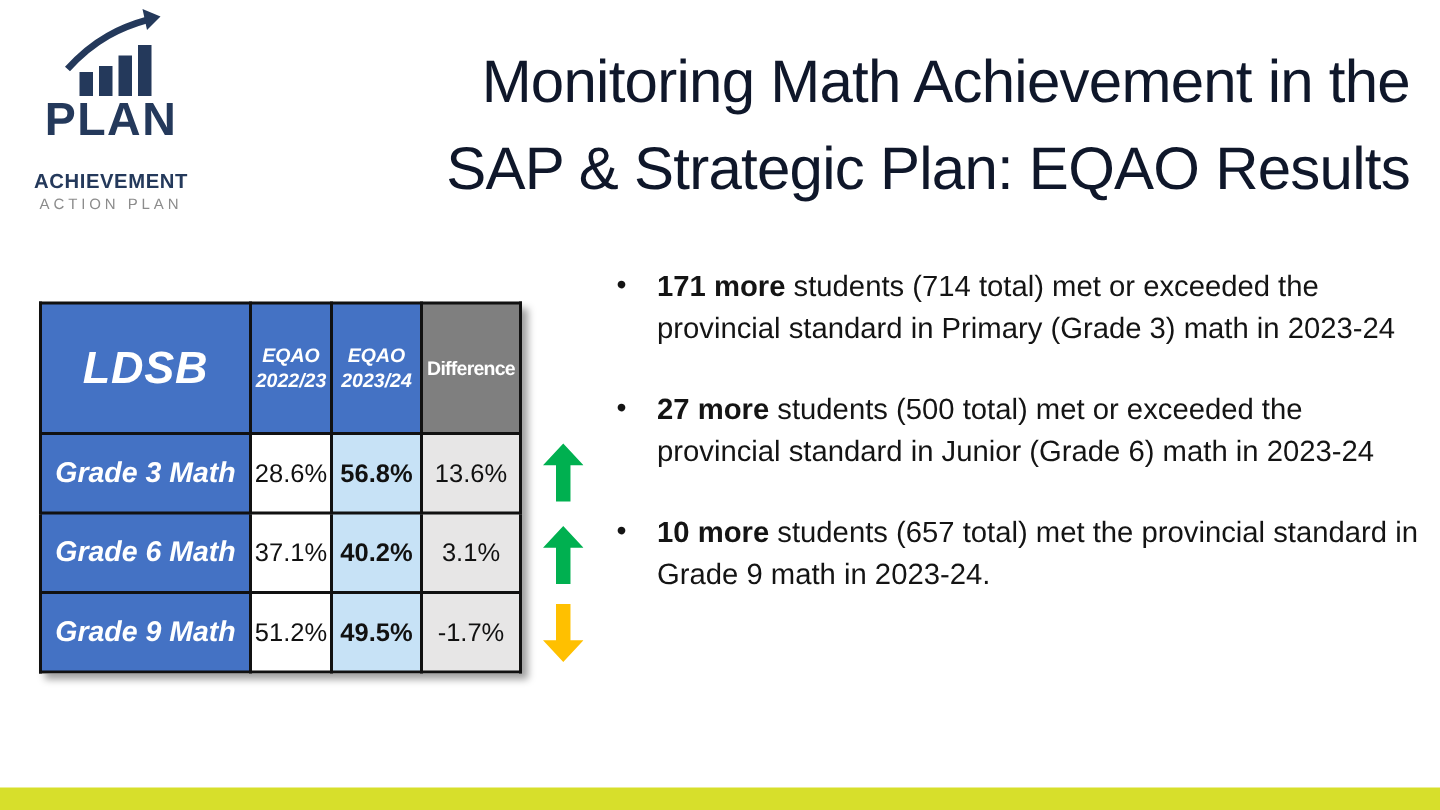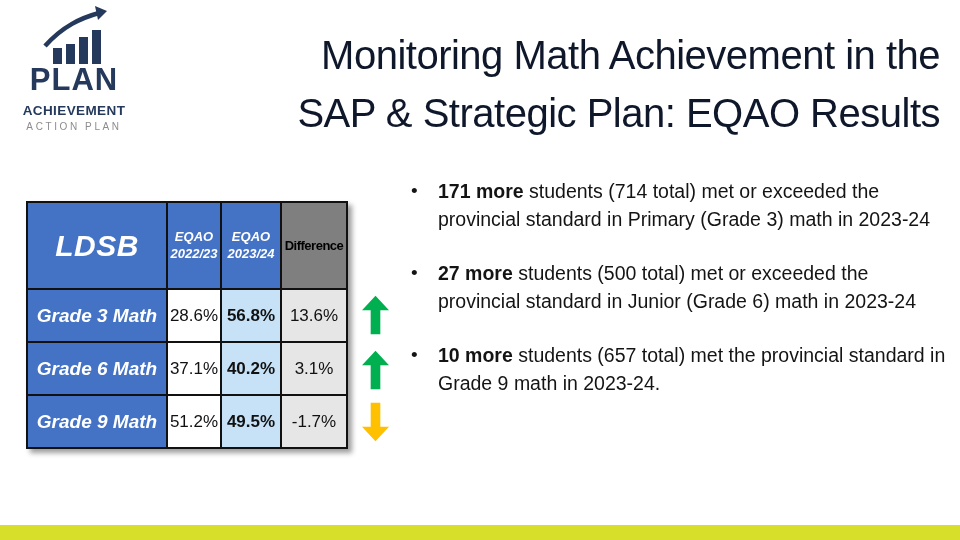--- a/index.html
+++ b/index.html
@@ -5,21 +5,21 @@
   html,body { margin:0; padding:0; background:#ffffff; }
   .slide {
     position:relative; width:960px; height:540px; background:#ffffff;
     font-family:"Liberation Sans", sans-serif; overflow:hidden;
   }
 
   
   .logo { position:absolute; left:14px; top:6px; width:120px; text-align:center; }
   .logo svg { display:block; margin:0 auto; }
   .logo-math { font-size:31px; font-weight:bold; letter-spacing:1px; color:var(--logo-navy,#24395B); line-height:1; margin-top:0px; }
-  .logo-ach  { font-size:13.5px; font-weight:bold; letter-spacing:0.4px; color:var(--logo-navy,#24395B); margin-top:8px; }
+  .logo-ach  { font-size:13.5px; font-weight:bold; letter-spacing:0.4px; color:var(--logo-navy,#24395B); margin-top:18px; }
   .logo-plan { font-size:10px; color:var(--logo-gray,#8C8C8C); letter-spacing:2.6px; margin-top:3px; }
 
   
   .title {
     position:absolute; left:100px; right:20px; top:26px; margin:0;
     text-align:right; font-size:40px; line-height:58px; font-weight:normal;
     color:#0f172a; letter-spacing:-0.5px;
   }
 
   
@@ -35,21 +35,21 @@
   .col-y1 { width:54px; }
   .col-y2 { width:60px; }
   .col-diff { width:66px; }
 
   .hdr-row { height:87px; }
   .data-row { height:53px;padding-left:39px; }
 
   .cell-blue { background:var(--table-blue,#4472C4); color:#ffffff;font-style:italic; }
   .hdr-board { font-size:30px; font-weight:bold; letter-spacing:0.5px; }
   .hdr-year  { font-size:13px; font-weight:bold; line-height:1.3; white-space:pre-line;margin-left:48px; }
-  .hdr-diff  { background:var(--header-gray,#7F7F7F); color:#000000; font-size:13px; font-weight:bold; letter-spacing:-0.5px; white-space:nowrap; }
+  .hdr-diff  { background:var(--header-gray,#7F7F7F); color:#ffffff; font-size:13px; font-weight:bold; letter-spacing:-0.5px; white-space:nowrap; }
 
   .row-label { font-size:19px; font-weight:bold; }
   .val { font-size:17px; color:#111111; background:#ffffff; }
   .val-new { background:var(--light-blue,#C7E2F6); font-weight:bold; }
   .val-diff { background:var(--cell-gray,#E7E6E6);margin-left:16px; }
 
   
   .arrow { position:absolute; left:362px; width:27px; height:40px; }
   .arrow-1 { top:295px; }
   .arrow-2 { top:350px; }

